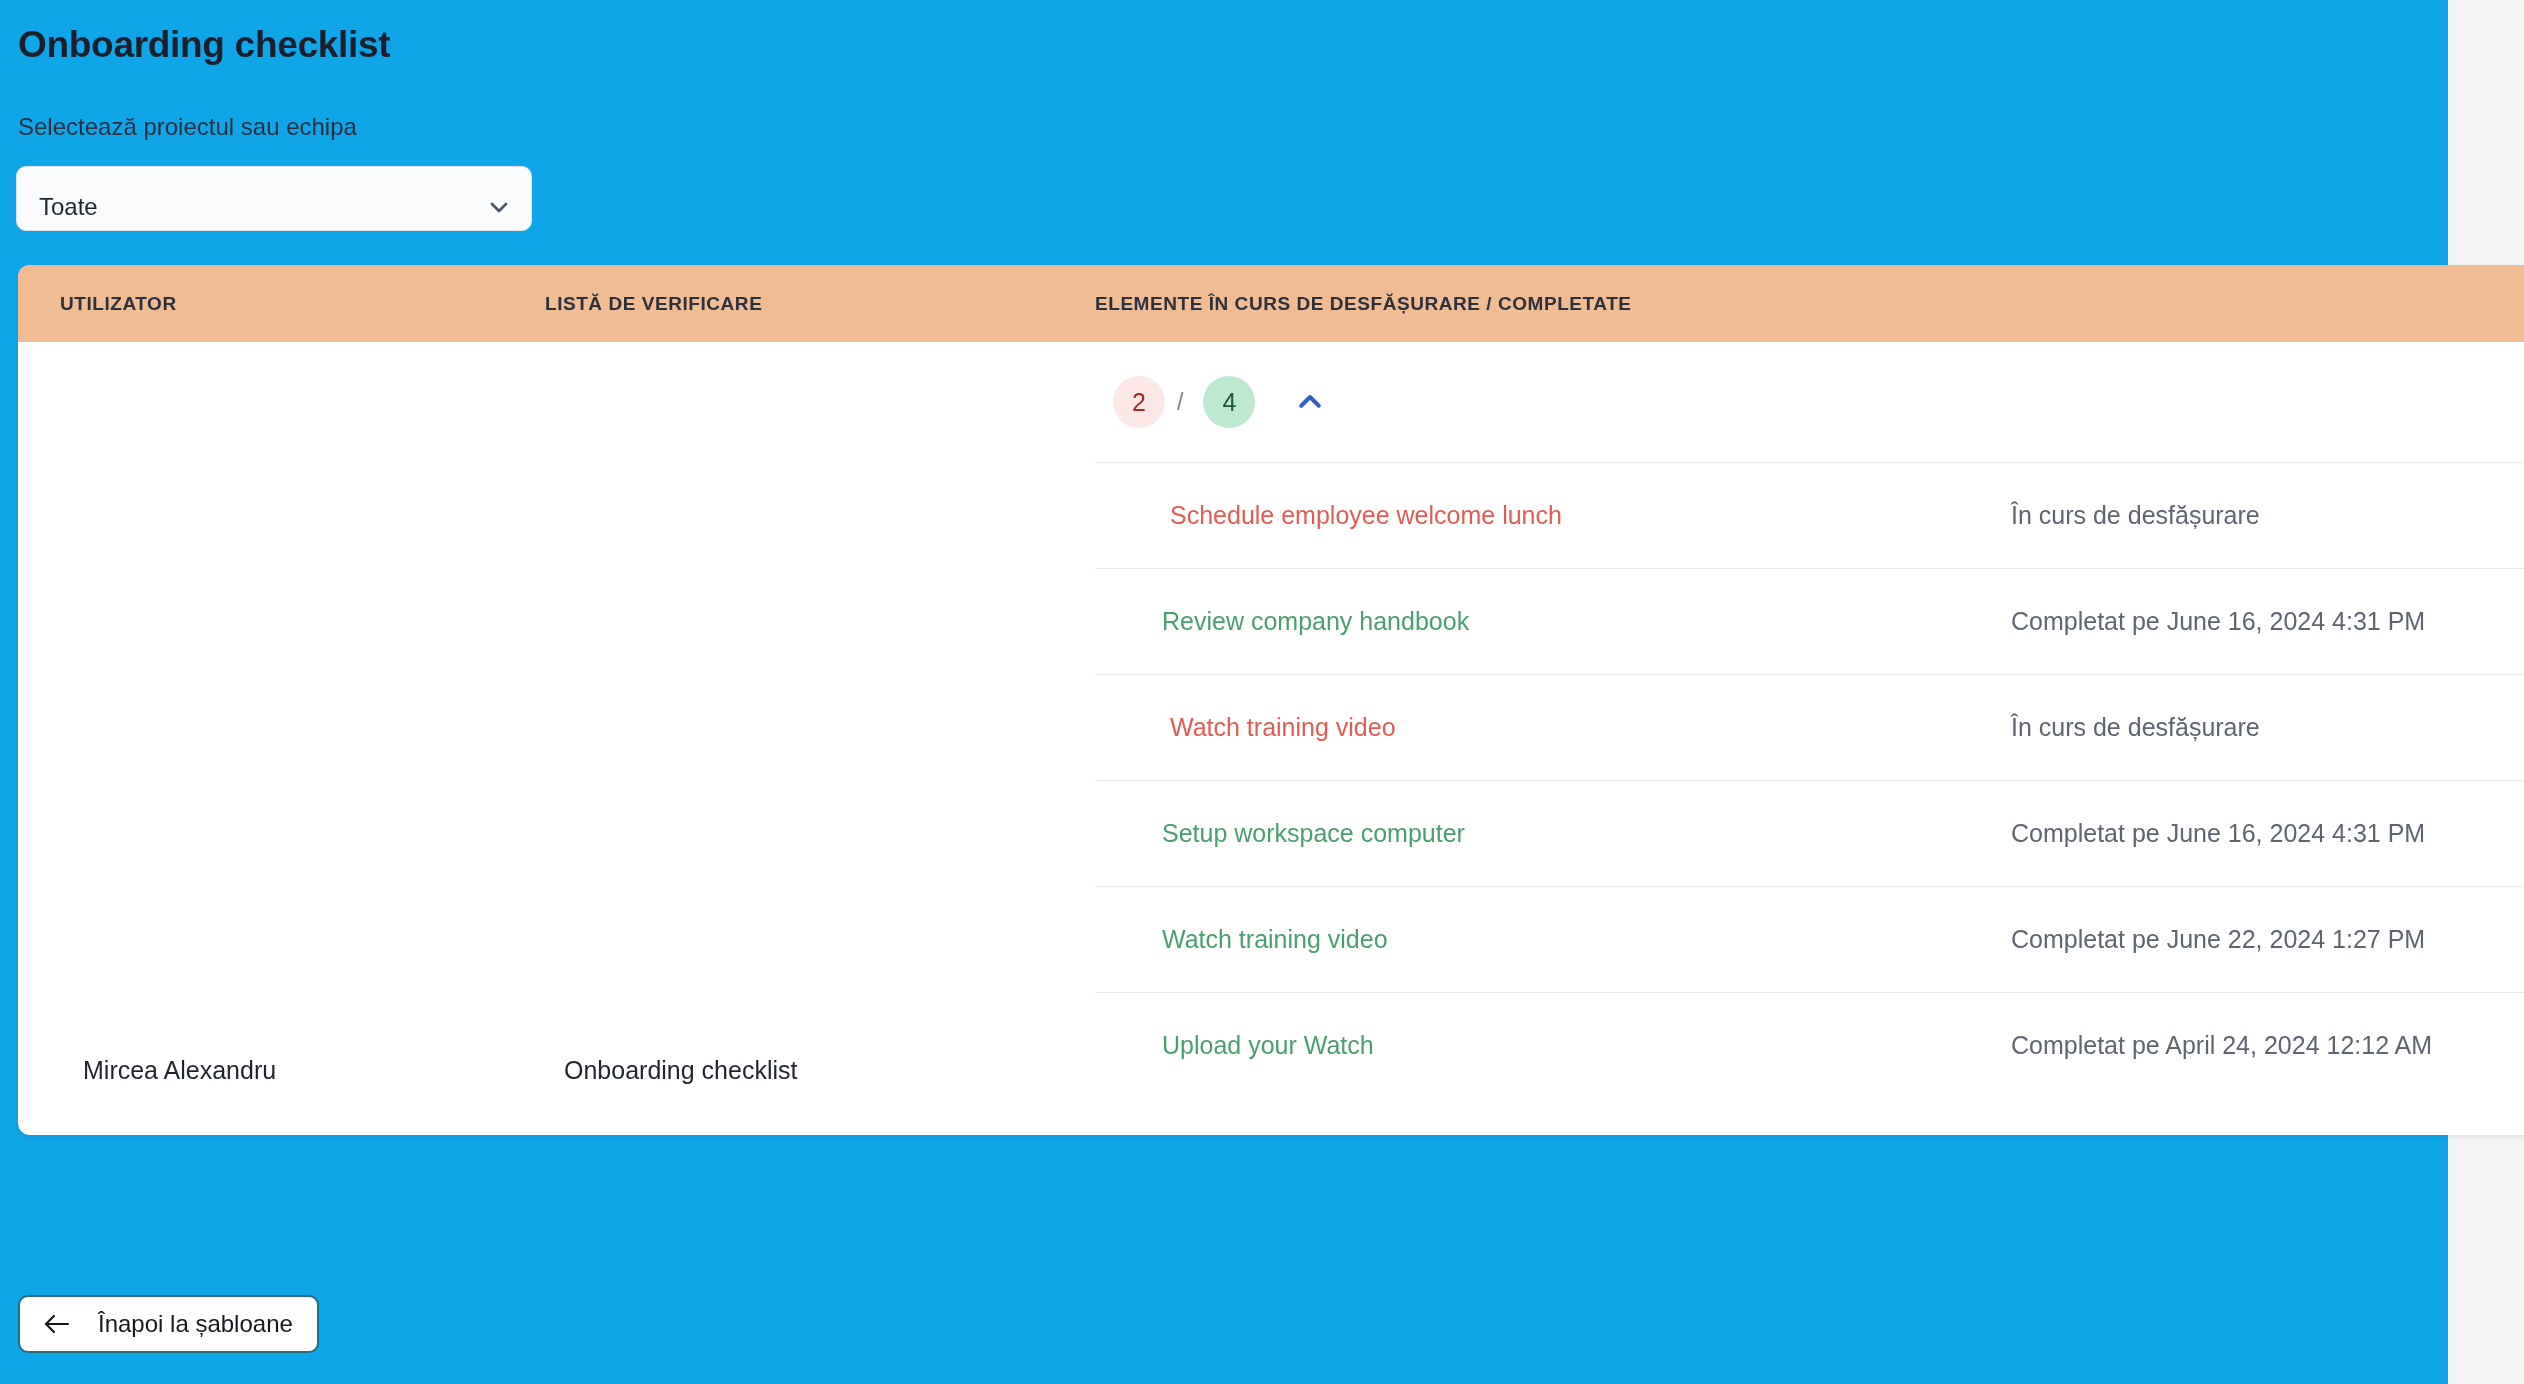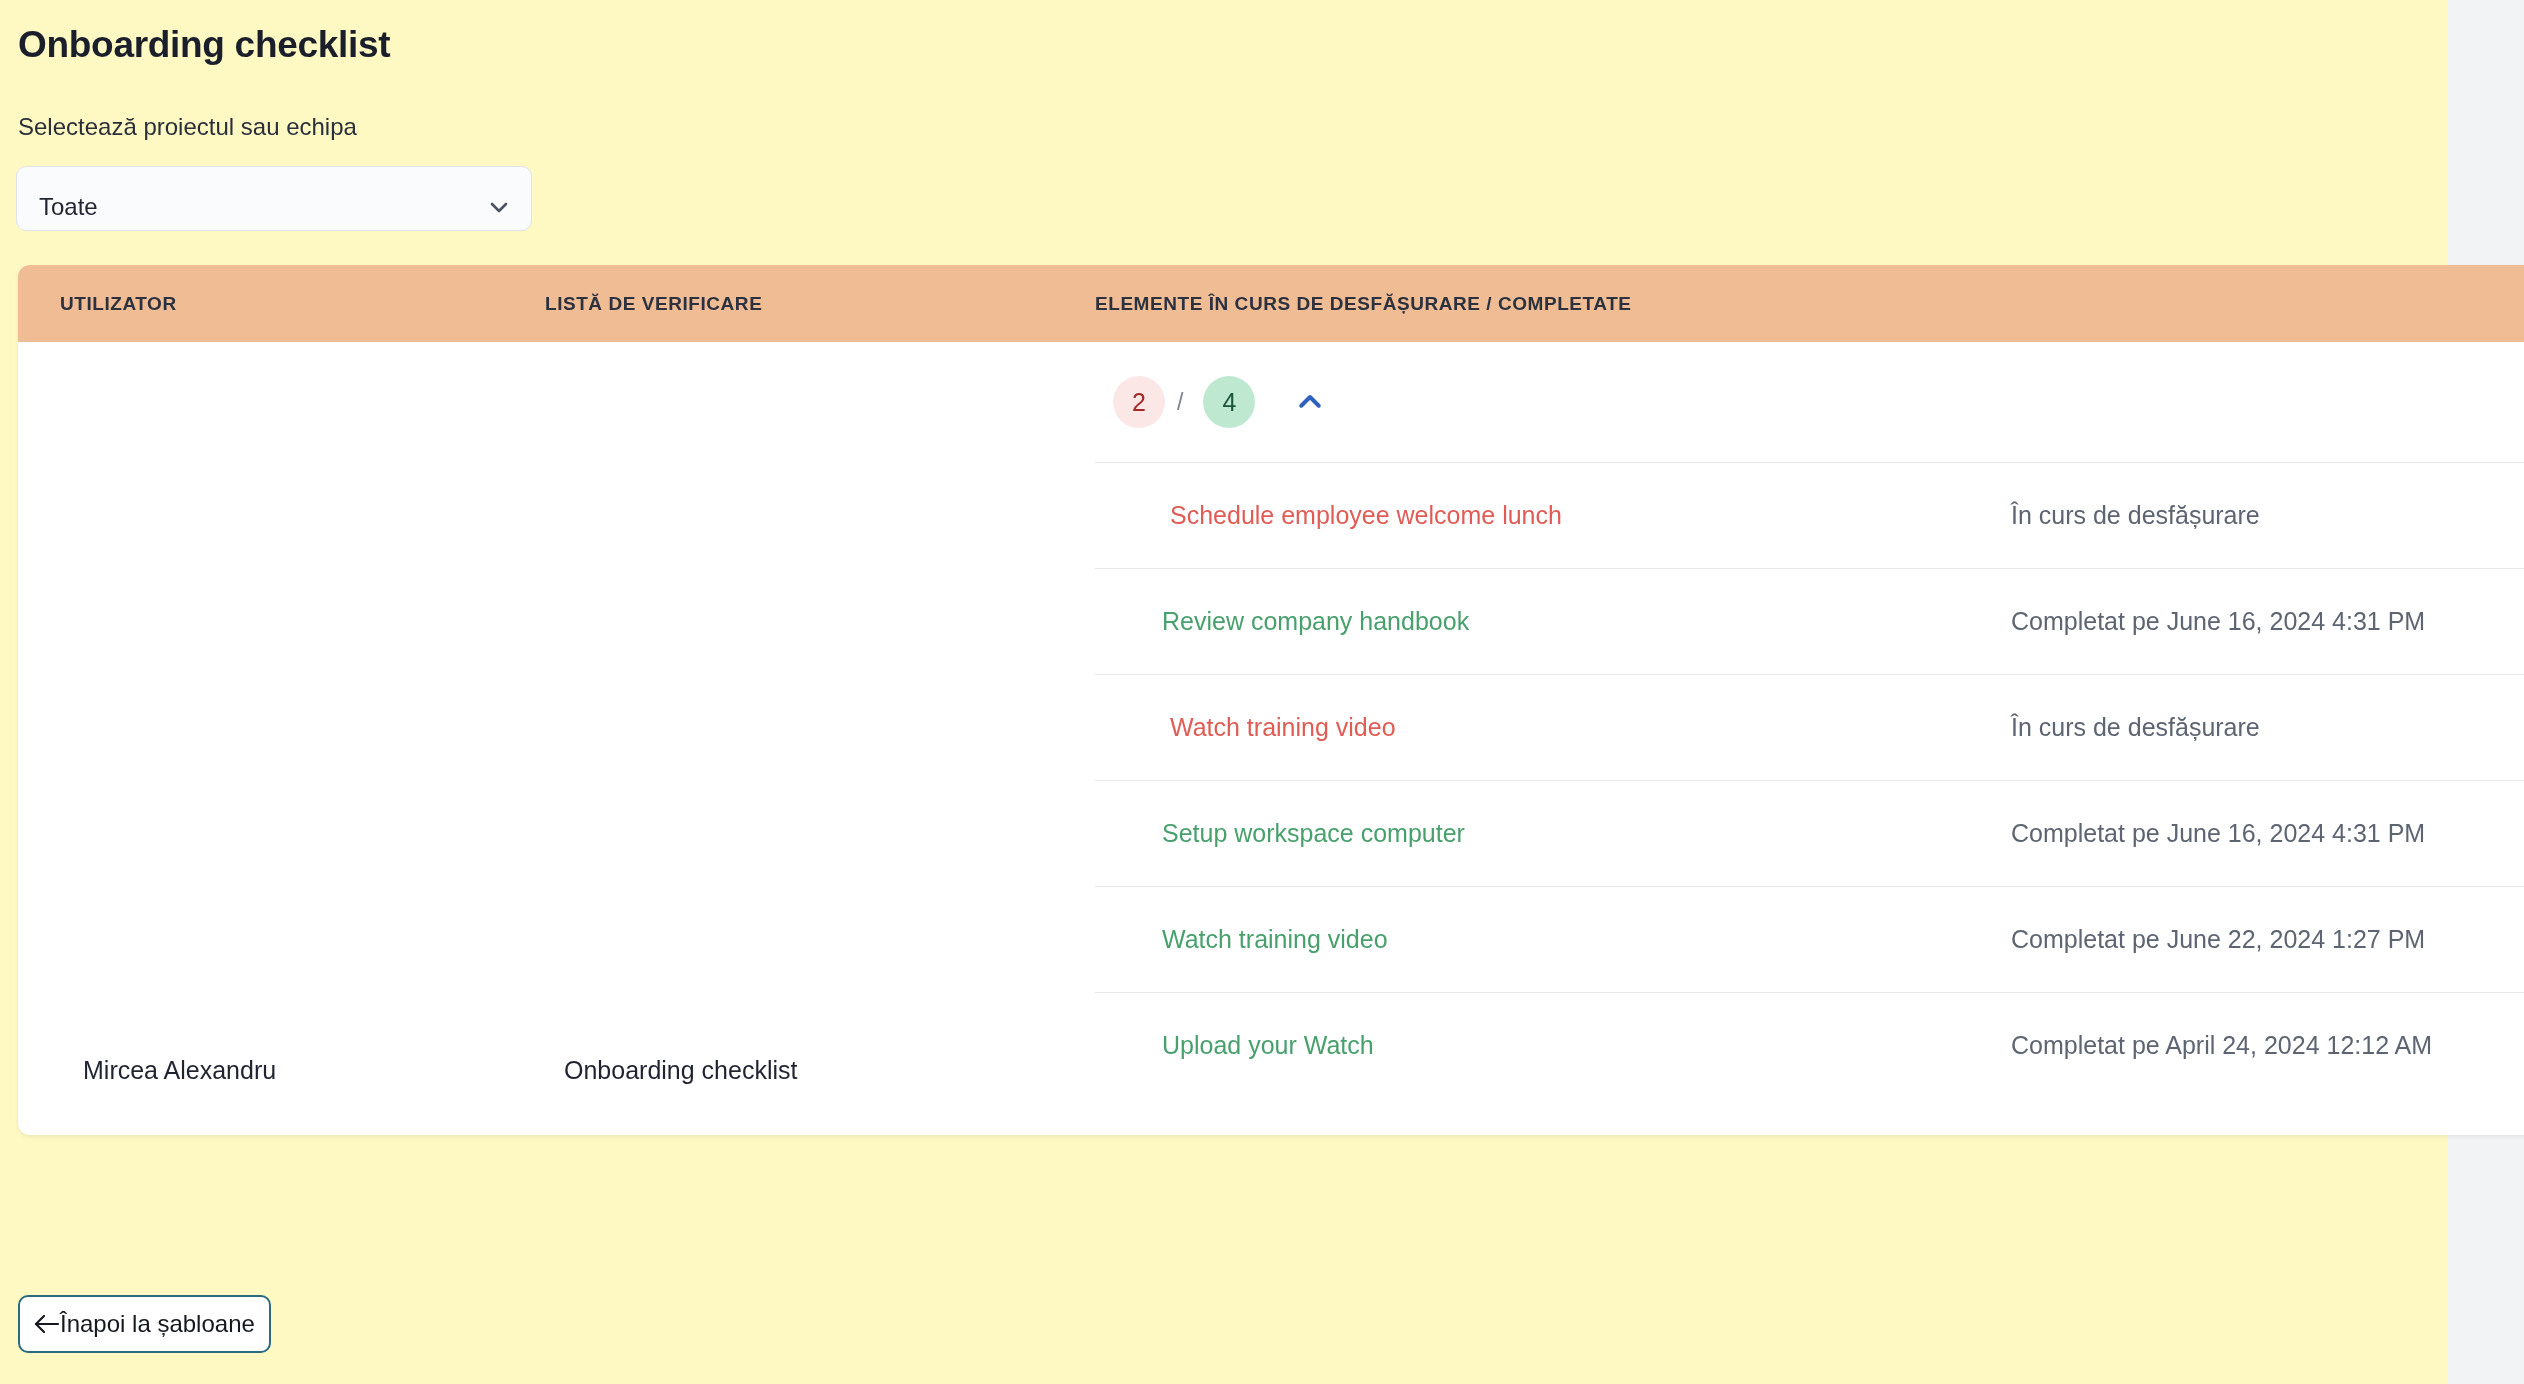--- a/index.html
+++ b/index.html
@@ -9,21 +9,21 @@
     height: 1384px;
     background: #f2f3f5;
     font-family: "Liberation Sans", sans-serif;
     overflow: hidden;
   }
 
   .page {
     position: relative;
     width: 2448px;
     height: 1384px;
-    background: #fef9c3;
+    background: #0ea5e9;
   }
 
   
   .page-title {
     position: absolute;
     left: 18px;
     top: 24px;
     font-size: 37px;
     font-weight: bold;
     color: #1b1f2b;
@@ -187,24 +187,24 @@
     color: #5d6472;
     white-space: nowrap;
   }
 
   
   .back-button {
     position: absolute;
     left: 18px;
     top: 1295px;
     height: 58px;
-    padding: 0 14px;
+    padding: 0 24px;
     display: inline-flex;
     align-items: center;
-    gap: 0;
+    gap: 28px;
     background: #ffffff;
     border: 2.5px solid #2a6b80;
     border-radius: 10px;
     font-size: 24px;
     color: #15181f;
     cursor: pointer;
     white-space: nowrap;
   }
   .arrow-left { width: 26px; height: 22px; flex: 0 0 auto; }
 </style>

